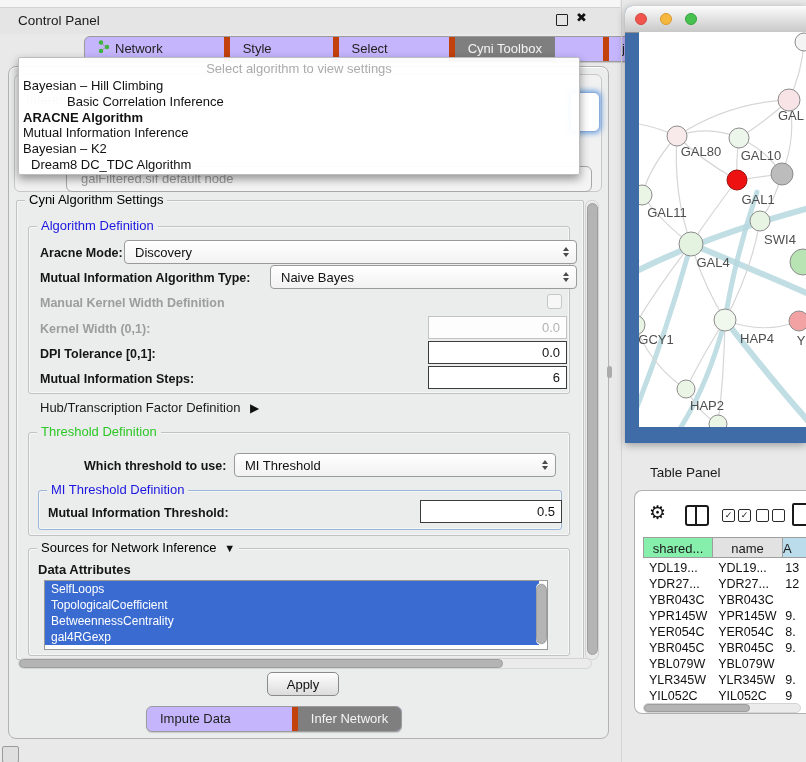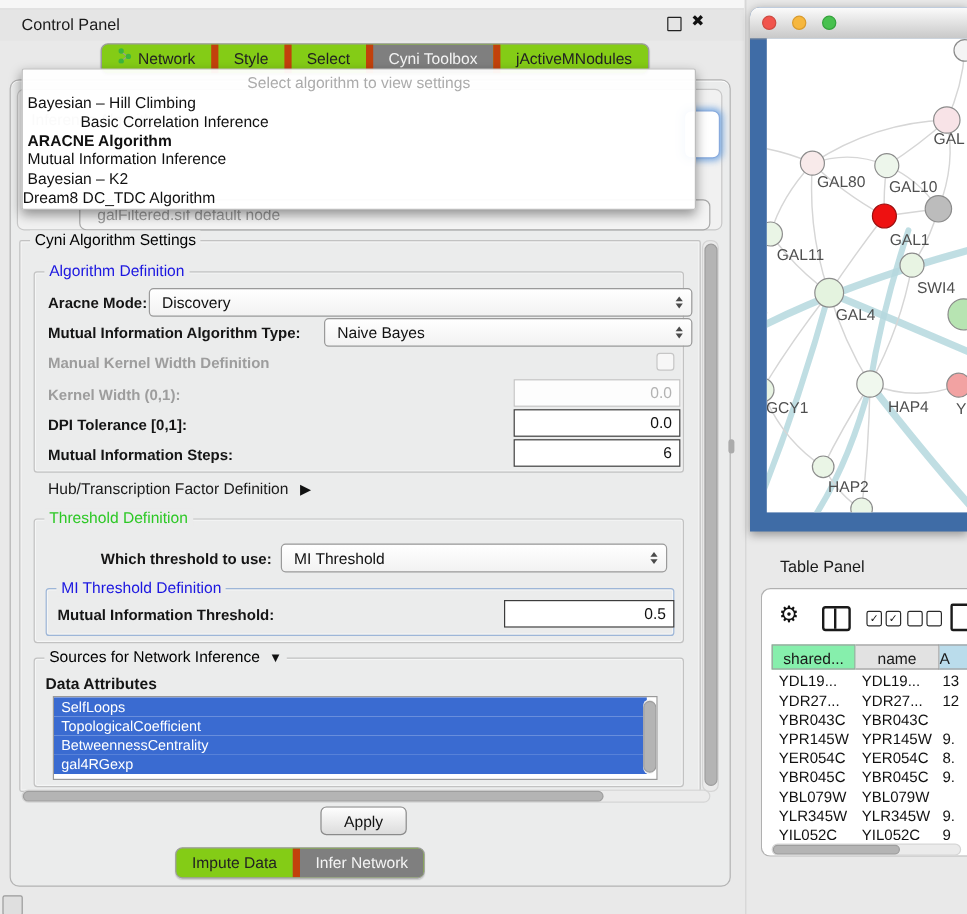--- a/index.html
+++ b/index.html
@@ -4,21 +4,21 @@
 <style>
   html,body{margin:0;padding:0;}
   body{font-family:"Liberation Sans","DejaVu Sans",sans-serif;}
   #page{position:relative;width:806px;height:762px;background:#e9e9e9;overflow:hidden;}
   .abs{position:absolute;}
   .lbl{font-size:13px;color:#1a1a1a;white-space:nowrap;}
   .blbl{font-weight:bold;font-size:12.5px;color:#151515;white-space:nowrap;}
   .gray{color:#9d9d9d;}
   .grp{position:absolute;border:1px solid #c2c2c2;border-radius:3px;box-shadow:inset 0 0 0 1px rgba(255,255,255,.5);}
   .leg{position:absolute;top:-9px;left:8px;background:#ebecec;padding:0 4px;font-size:13px;white-space:nowrap;}
-  .tabbar{position:absolute;display:inline-flex;border:1px solid #9c9c9c;border-radius:6px;overflow:hidden;background:#84cc16;height:24px;box-shadow:0 1px 1px rgba(0,0,0,.15);}
+  .tabbar{position:absolute;display:inline-flex;border:1px solid #9c9c9c;border-radius:6px;overflow:hidden;background:#c4b5fd;height:24px;box-shadow:0 1px 1px rgba(0,0,0,.15);gap:48px;}
   .tab{padding:0 13px;line-height:24px;font-size:13px;color:#222;border-left:6px solid #c2410c;display:flex;align-items:center;gap:5px;white-space:nowrap;}
   .tab:first-child{border-left:none;}
   .tab.sel{background:#7f7f7f;color:#f4f4f4;}
   .combo{position:absolute;background:linear-gradient(#ffffff,#f2f2f2);border:1px solid #9a9a9a;border-radius:4px;font-size:13px;color:#111;display:flex;align-items:center;padding-left:10px;}
   .spin{position:absolute;right:7px;top:50%;transform:translateY(-50%);display:flex;flex-direction:column;gap:2px;}
   .spin::before{content:"";border-left:3.5px solid transparent;border-right:3.5px solid transparent;border-bottom:4.5px solid #4a4a4a;width:0;height:0;}
   .spin::after{content:"";border-left:3.5px solid transparent;border-right:3.5px solid transparent;border-top:4.5px solid #4a4a4a;width:0;height:0;}
   .field{position:absolute;background:#fff;border:1px solid #3c3c3c;font-size:13px;color:#111;display:flex;align-items:center;justify-content:flex-end;padding:0 6px;}
   .field.dis{border:1px solid #c3c3c3;color:#b3b3b3;background:#fdfdfd;}
   .scroll-track{position:absolute;background:#ebebeb;border:1px solid #d5d5d5;border-radius:6px;}
@@ -76,21 +76,21 @@
   </div>
 
   <div class="abs" style="left:18px;top:57px;width:560px;height:116px;background:rgba(255,255,255,.95);border:1px solid #bdbdbd;border-radius:2px;box-shadow:0 4px 10px rgba(0,0,0,.4);">
     <div style="text-align:center;color:#ababab;font-size:13px;height:18px;line-height:18px;margin-top:2px;">Select algorithm to view settings</div>
     <div id="popupItems">
         <div style="font-size: 13px; color: rgb(17, 17, 17); padding-left: 4px; height: 15.8px; line-height: 15.8px; white-space: nowrap;">Bayesian – Hill Climbing</div>
         <div style="font-size: 13px; color: rgb(17, 17, 17); padding-left: 4px; height: 15.8px; line-height: 15.8px; white-space: nowrap; margin-left: 44px;">Basic Correlation Inference</div>
         <div style="font-size: 13px; color: rgb(17, 17, 17); padding-left: 4px; height: 15.8px; line-height: 15.8px; white-space: nowrap; font-weight: bold;">ARACNE Algorithm</div>
         <div style="font-size: 13px; color: rgb(17, 17, 17); padding-left: 4px; height: 15.8px; line-height: 15.8px; white-space: nowrap;">Mutual Information Inference</div>
         <div style="font-size: 13px; color: rgb(17, 17, 17); padding-left: 4px; height: 15.8px; line-height: 15.8px; white-space: nowrap;">Bayesian – K2</div>
-        <div style="font-size: 13px; color: rgb(17, 17, 17); padding-left: 0; height: 15.8px; line-height: 15.8px; white-space: nowrap;">Dream8 DC_TDC Algorithm</div>
+        <div style="font-size: 13px; color: rgb(17, 17, 17); padding-left: 12px; height: 15.8px; line-height: 15.8px; white-space: nowrap;">Dream8 DC_TDC Algorithm</div>
       </div>
   </div>
 
   <div class="grp" style="left:16px;top:200px;width:566px;height:458px;border-radius:2px;">
     <span class="leg">Cyni Algorithm Settings</span>
   </div>
 
   <div class="scroll-track" style="left:585px;top:200px;width:12px;height:458px;">
     <div class="scroll-thumb" style="left:1px;top:2px;width:9px;height:450px;"></div>
   </div>

